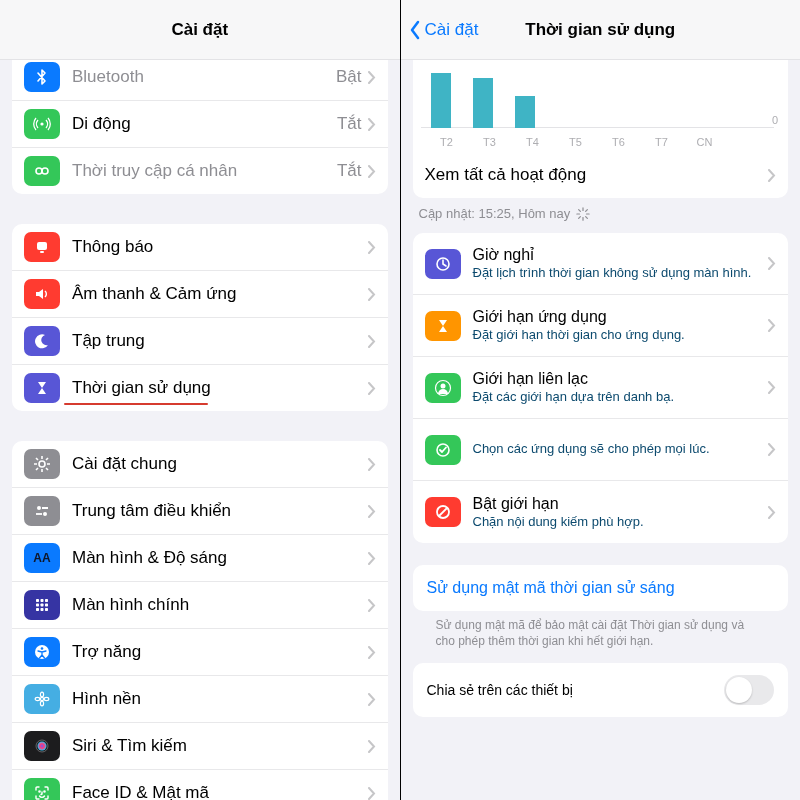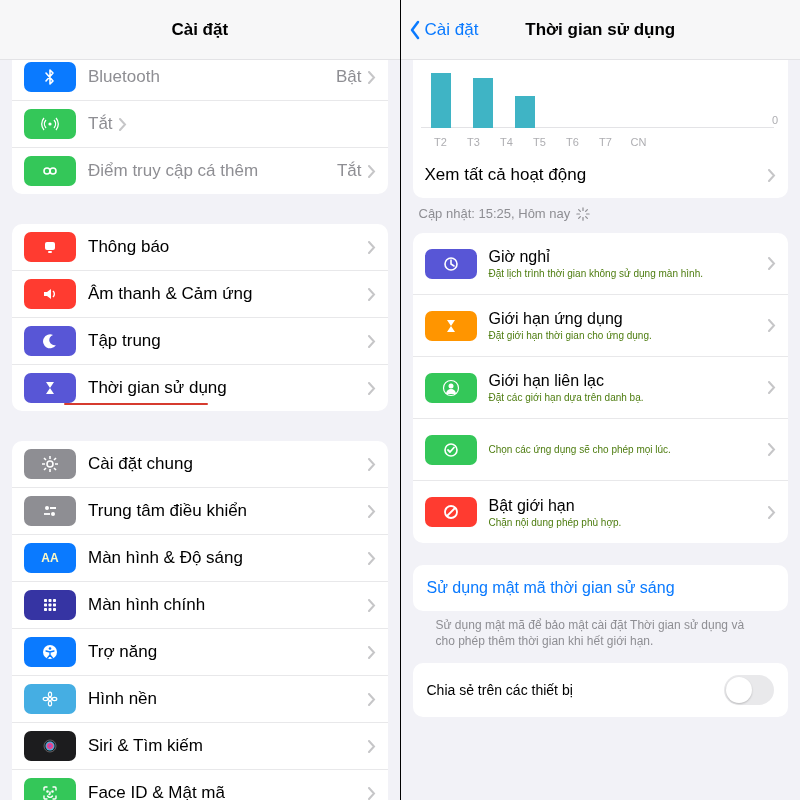--- a/index.html
+++ b/index.html
@@ -8,43 +8,43 @@
   .pane { width: 400px; height: 800px; background: #f2f2f7; position: relative; overflow: hidden; }
   .sep { width: 1px; background: #000; }
   .header { height: 60px; display: flex; align-items: center; justify-content: center; background: #f7f7f8; border-bottom: 1px solid #e3e3e6; position: relative; }
   .header .title { font-weight: 600; font-size: 17px; color: #000; }
   .back { position: absolute; left: 8px; display: flex; align-items: center; color: #0a7aff; font-size: 17px; }
   .back svg { width: 12px; height: 20px; margin-right: 4px; }
   .section { background: #fff; margin: 0 12px; border-radius: 10px; overflow: hidden; }
   .sect-gap { height: 30px; }
   .row { display: flex; align-items: center; min-height: 46px; padding: 8px 12px 8px 12px; border-bottom: 1px solid #e8e8ea; position: relative; }
   .row:last-child { border-bottom: none; }
-  .icon { width: 52px; height: 30px; border-radius: 7px; display: flex; align-items: center; justify-content: center; margin-right: 12px; flex-shrink: 0; color: #fef9c3; }
+  .icon { width: 36px; height: 30px; border-radius: 7px; display: flex; align-items: center; justify-content: center; margin-right: 12px; flex-shrink: 0; color: #0f172a; }
   .icon svg { width: 18px; height: 18px; display: block; }
   .label { flex: 1; font-size: 17px; color: #000; }
   .label.dim { color: #8e8e93; }
   .value { font-size: 17px; color: #8e8e93; margin-right: 6px; }
   .chev { width: 8px; height: 13px; flex-shrink: 0; }
   .chev svg { width: 8px; height: 13px; display: block; }
   .underline-red { position: absolute; height: 2px; background: #d63b2f; border-radius: 1px; }
   .timestamp { font-size: 13px; color: #8e8e93; padding: 8px 18px 4px; display: flex; align-items: center; }
   .spinner { width: 14px; height: 14px; margin-left: 6px; }
   .two-line { display: flex; flex-direction: column; }
   .two-line .t { font-size: 16px; color: #000; line-height: 1.25; }
-  .two-line .s { font-size: 10px; color: #4d7c0f; line-height: 1.3; }
+  .two-line .s { font-size: 13px; color: #0c4a6e; line-height: 1.3; }
   .row-tall { min-height: 62px; }
   .passcode { color: #0a7aff; font-size: 16px; padding: 14px 14px; background: #fff; margin: 0 12px; border-radius: 10px; }
   .footer-note { font-size: 12px; color: #8e8e93; padding: 6px 35px 0; line-height: 1.35; }
   .share-row { background: #fff; margin: 14px 12px 0; border-radius: 10px; padding: 12px 14px; display: flex; align-items: center; justify-content: space-between; }
   .toggle { width: 50px; height: 30px; background: #e9e9eb; border-radius: 15px; position: relative; }
   .toggle .knob { position: absolute; width: 26px; height: 26px; background: #fff; border-radius: 50%; top: 2px; left: 2px; box-shadow: 0 1px 2px rgba(0,0,0,0.2); }
   .chart { height: 92px; position: relative; padding: 0 14px 0 8px; }
   .bars { position: absolute; bottom: 24px; left: 18px; display: flex; gap: 22px; align-items: flex-end; height: 60px; }
   .bar { width: 20px; background: #3fb4c5; }
-  .xlabels { position: absolute; bottom: 4px; left: 14px; right: 14px; display: flex; gap: 5px; font-size: 11px; color: #aeaeb2; }
+  .xlabels { position: absolute; bottom: 4px; left: 20px; right: 14px; display: flex; gap: 15px; font-size: 11px; color: #aeaeb2; }
   .xl { width: 28px; text-align: center; }
   .gridzero { position: absolute; bottom: 24px; left: 8px; right: 14px; border-top: 1px solid #e3e3e6; }
   .zerolbl { position: absolute; right: 10px; bottom: 26px; font-size: 11px; color: #aeaeb2; }
   .cut-top { margin-top: -6px; }
   .scroll-left { height: 752px; overflow: hidden; }
   .scroll-right { height: 752px; overflow: hidden; }
   .annot-scribble { position:absolute; pointer-events:none; }
 </style>
 </head>
 <body>
@@ -73,35 +73,36 @@
                 </svg>
               </span>
             </div>
             <div class="row">
               <div class="icon" style="background:#34c759">
                 <svg viewBox="0 0 18 18">
                   <circle cx="9" cy="9" r="1.6" fill="#fff"></circle>
                   <path d="M5 5 A6 6 0 0 0 5 13 M13 5 A6 6 0 0 1 13 13 M3 3 A9 9 0 0 0 3 15 M15 3 A9 9 0 0 1 15 15" stroke="#fff" stroke-width="1.3" fill="none"></path>
                 </svg>
               </div>
+              <div class="label">Di động</div>
               <div class="value">Tắt</div>
               <span class="chev">
                 <svg viewBox="0 0 8 13">
                   <path d="M1 1 L6 6.5 L1 12" stroke="#c6c6c8" stroke-width="2" fill="none" stroke-linecap="round"></path>
                 </svg>
               </span>
             </div>
             <div class="row">
               <div class="icon" style="background:#34c759">
                 <svg viewBox="0 0 18 18">
                   <circle cx="6" cy="9" r="3" stroke="#fff" stroke-width="1.6" fill="none"></circle>
                   <circle cx="12" cy="9" r="3" stroke="#fff" stroke-width="1.6" fill="none"></circle>
                 </svg>
               </div>
-              <div class="label dim">Điểm truy cập cá thêm</div>
+              <div class="label dim">Thời truy cập cá nhân</div>
               <div class="value">Tắt</div>
               <span class="chev">
                 <svg viewBox="0 0 8 13">
                   <path d="M1 1 L6 6.5 L1 12" stroke="#c6c6c8" stroke-width="2" fill="none" stroke-linecap="round"></path>
                 </svg>
               </span>
             </div>
           </div>
           <div class="sect-gap"></div>
           <div class="section">
@@ -447,21 +448,21 @@
           </div>
           <div class="row row-tall">
             <div class="icon" style="background:#ff3b30">
               <svg viewBox="0 0 18 18">
                 <circle cx="9" cy="9" r="6" fill="none" stroke="#fff" stroke-width="1.8"></circle>
                 <line x1="5" y1="13" x2="13" y2="5" stroke="#fff" stroke-width="1.8"></line>
               </svg>
             </div>
             <div class="two-line" style="flex:1">
               <div class="t">Bật giới hạn</div>
-              <div class="s">Chặn nội dung phép phù hợp.</div>
+              <div class="s">Chặn nội dung kiếm phù hợp.</div>
             </div>
             <span class="chev">
               <svg viewBox="0 0 8 13">
                 <path d="M1 1 L6 6.5 L1 12" stroke="#c6c6c8" stroke-width="2" fill="none" stroke-linecap="round"></path>
               </svg>
             </span>
             <div class="annot-scribble" style="left: 52px; bottom: 2px; width: 180px; height: 5px;"></div>
           </div>
         </div>
 

